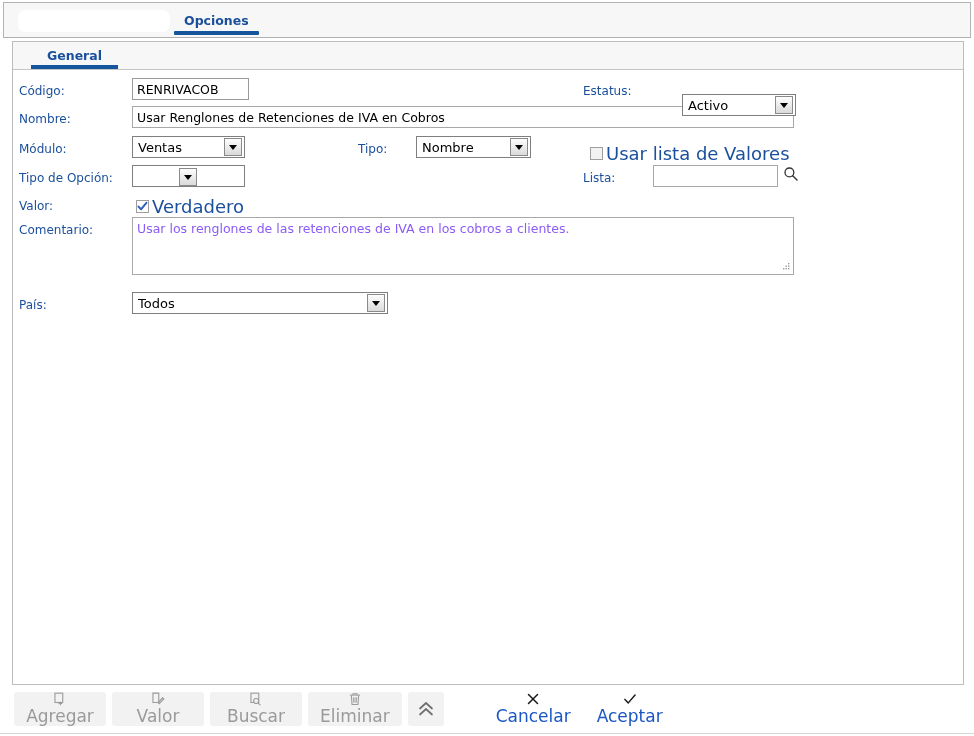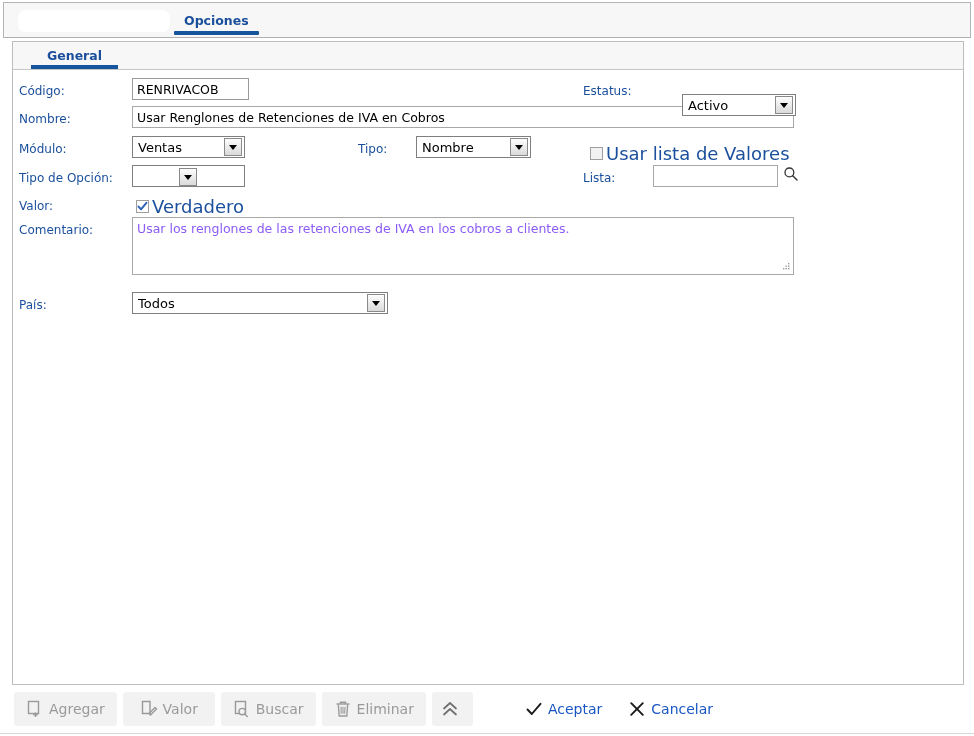--- a/index.html
+++ b/index.html
@@ -208,26 +208,26 @@
   }
   .tbtn {
     height: 34px;
     min-width: 92px;
     background: #f2f2f2;
     border: none;
     border-radius: 3px;
     display: flex;
     align-items: center;
     justify-content: center;
-    gap: 5px;
     padding: 0 12px;
-    font-size: 14px;
+    font-size: 17px;
     color: #9a9a9a;
     cursor: default;
     font-family: "DejaVu Sans", "Liberation Sans", sans-serif;
+    flex-direction: column;
   }
   .tbtn svg { display: block; }
   .tbtn.iconic { min-width: 36px; padding: 0 8px; }
   .tbtn.linkish {
     background: transparent;
     color: #1a56c4;
     cursor: pointer;
     min-width: 0;
     padding: 0 10px;
   }
@@ -400,29 +400,29 @@
         <path d="M4 9.5 L10 4 L16 9.5" fill="none" stroke="#6f6f6f" stroke-width="1.7" stroke-linecap="round" stroke-linejoin="round"></path>
         <path d="M4 15.5 L10 10 L16 15.5" fill="none" stroke="#6f6f6f" stroke-width="1.7" stroke-linecap="round" stroke-linejoin="round"></path>
       </svg>
       <span></span>
     </div>
 
     <div class="spacer"></div>
 
     <div class="tbtn linkish">
       <svg width="18" height="18" viewBox="0 0 18 18">
-        <path d="M2.5 9.5 L6.8 14 L15.5 3.8" fill="none" stroke="#1a1a1a" stroke-width="1.9" stroke-linecap="round" stroke-linejoin="round"></path>
-      </svg>
-      <span>Aceptar</span>
-    </div>
-
-    <div class="tbtn linkish">
-      <svg width="18" height="18" viewBox="0 0 18 18">
         <line x1="3.2" y1="3.2" x2="14.8" y2="14.8" stroke="#1a1a1a" stroke-width="1.9" stroke-linecap="round"></line>
         <line x1="14.8" y1="3.2" x2="3.2" y2="14.8" stroke="#1a1a1a" stroke-width="1.9" stroke-linecap="round"></line>
       </svg>
       <span>Cancelar</span>
     </div>
 
+    <div class="tbtn linkish">
+      <svg width="18" height="18" viewBox="0 0 18 18">
+        <path d="M2.5 9.5 L6.8 14 L15.5 3.8" fill="none" stroke="#1a1a1a" stroke-width="1.9" stroke-linecap="round" stroke-linejoin="round"></path>
+      </svg>
+      <span>Aceptar</span>
+    </div>
+
   </div>
 
   <div class="bottom-edge"></div>
 </div>
 
 </body></html>

